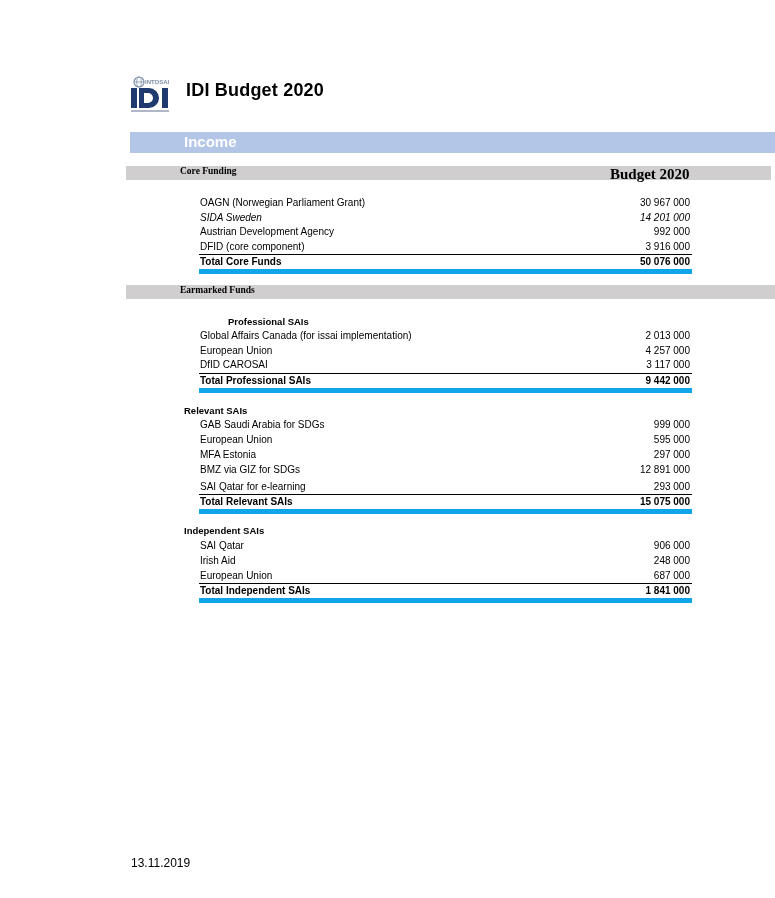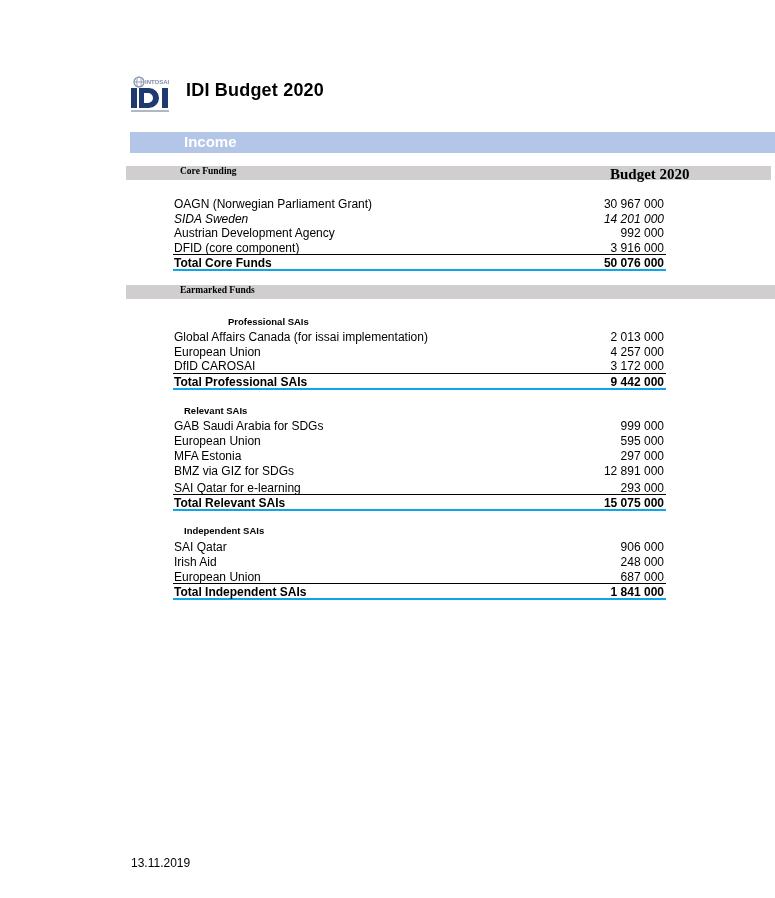--- a/index.html
+++ b/index.html
@@ -4,24 +4,24 @@
 <style>
   html, body { margin:0; padding:0; background:#ffffff; }
   body { width:775px; height:898px; position:relative; overflow:hidden; font-family:"Liberation Sans", sans-serif; color:#000; }
   .logo { position:absolute; left:130px; top:76px; width:44px; height:38px; }
   .title { position:absolute; left:186px; top:80px; font-size:18px; font-weight:bold; font-family:"Liberation Sans", sans-serif; letter-spacing:0.2px; }
   .income-band { position:absolute; left:130px; top:132px; width:645px; height:21px; background:#b4c6e7; }
   .income-label { position:absolute; left:54px; top:1px; font-size:15px; font-weight:bold; color:#ffffff; }
   .grey-band { position:absolute; left:126px; width:645px; height:14px; background:#d0cece;font-family:Liberation Serif, serif; }
   .grey-band .lbl { position:absolute; left:54px; top:0px; font-size:9.5px; font-weight:bold; }
   .grey-band .col { position:absolute; left:484px; top:0px; font-size:15px; font-weight:bold; }
-  .row { position:absolute; left:173px; width:493px; height:14px; font-size:12px; }
+  .row { position:absolute; left:199px; width:493px; height:14px; font-size:10px; }
   .row .name { position:absolute; left:1px; top:1px; white-space:nowrap; }
   .row .val { position:absolute; right:2px; top:1px; white-space:nowrap; }
-  .row.total { font-weight:bold; border-top:1px solid #000; border-bottom:2px solid #0ea5e9; }
+  .row.total { font-weight:bold; border-top:1px solid #000; border-bottom:5px solid #0ea5e9; }
   .subhead { position:absolute; left:184px; font-size:9.5px; font-weight:bold; }
   .date { position:absolute; left:131px; top:856px; font-size:12px; }
 </style>
 </head>
 <body>
 
 <div class="logo">
   <svg width="44" height="38" viewBox="0 0 44 38">
     <circle cx="9" cy="6" r="5" fill="none" stroke="#7f8fa8" stroke-width="1.2"></circle>
     <ellipse cx="9" cy="6" rx="2.2" ry="5" fill="none" stroke="#7f8fa8" stroke-width="0.8"></ellipse>
@@ -73,21 +73,21 @@
 <div class="row" style="top:329px;">
   <span class="name">Global Affairs Canada (for issai implementation)</span>
   <span class="val">2 013 000</span>
 </div>
 <div class="row" style="top:344px;">
   <span class="name">European Union</span>
   <span class="val">4 257 000</span>
 </div>
 <div class="row" style="top:358px;">
   <span class="name">DfID CAROSAI</span>
-  <span class="val">3 172 000</span>
+  <span class="val">3 117 000</span>
 </div>
 <div class="row total" style="top:373px;">
   <span class="name">Total Professional SAIs</span>
   <span class="val">9 442 000</span>
 </div>
 
 <div class="subhead" style="top:405px;">Relevant SAIs</div>
 <div class="row" style="top:418px;">
   <span class="name">GAB Saudi Arabia for SDGs</span>
   <span class="val">999 000</span>

